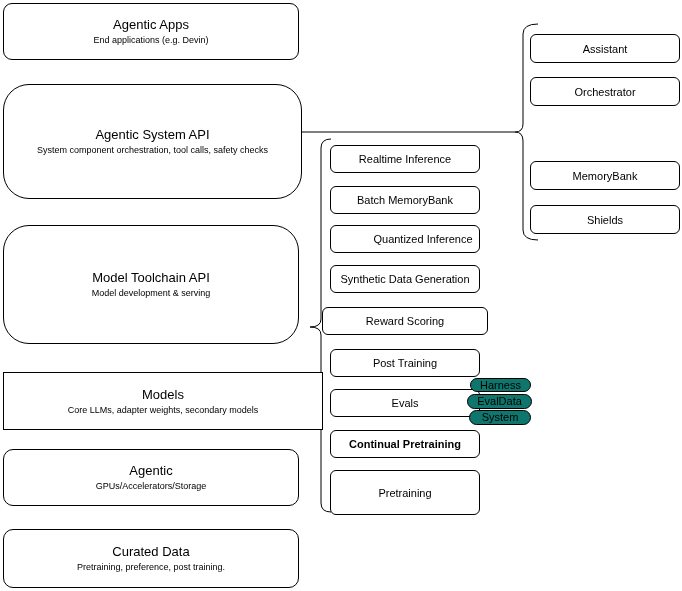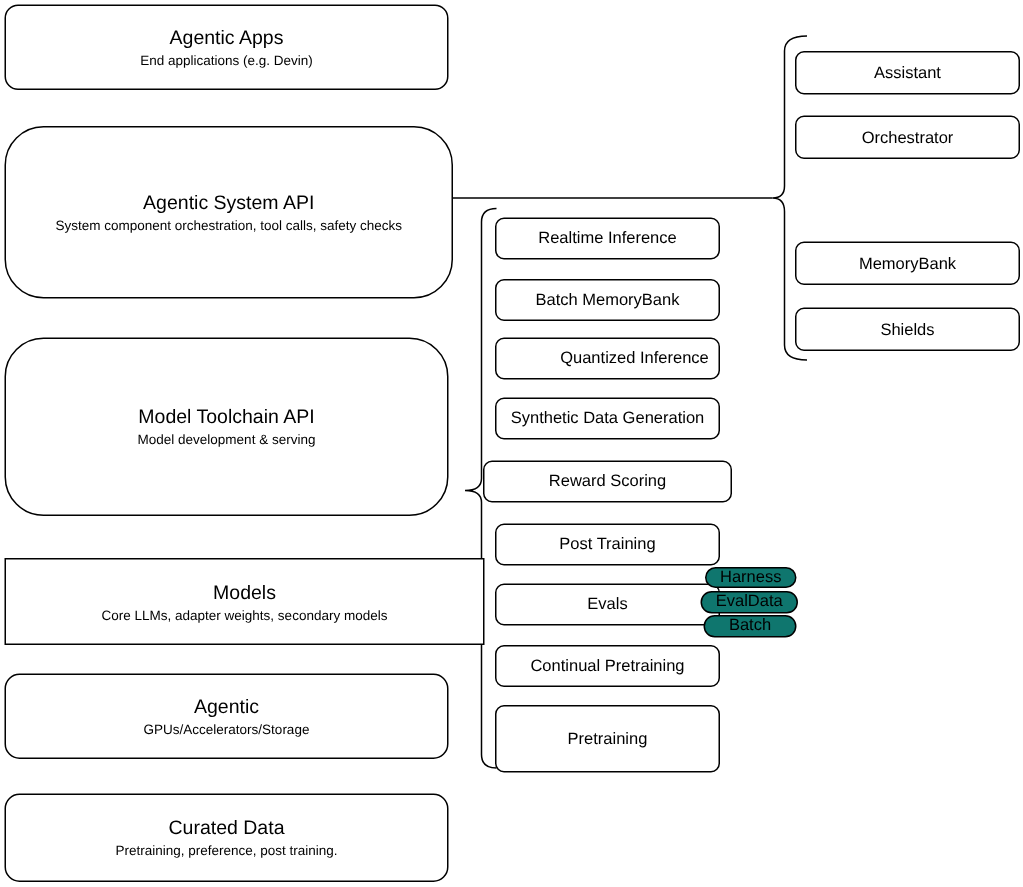--- a/index.html
+++ b/index.html
@@ -100,25 +100,25 @@
     <div class="sub">Pretraining, preference, post training.</div>
   </div>
 
   <div class="mbox" style="left:330px; top:145px; width:150px; height:28px;">Realtime Inference</div>
   <div class="mbox" style="left:330px; top:186px; width:150px; height:28px;">Batch MemoryBank</div>
   <div class="mbox" style="left:330px; top:225px; width:150px; height:28px;padding-left:36px;">Quantized Inference</div>
   <div class="mbox" style="left:330px; top:265px; width:150px; height:28px;">Synthetic Data Generation</div>
   <div class="mbox" style="left:322px; top:307px; width:166px; height:28px;">Reward Scoring</div>
   <div class="mbox" style="left:330px; top:349px; width:150px; height:28px;">Post Training</div>
   <div class="mbox" style="left:330px; top:389px; width:150px; height:28px;">Evals</div>
-  <div class="mbox" style="left:330px; top:430px; width:150px; height:28px;">Continual Pretraining</div>
+  <div class="mbox" style="left:330px; top:430px; width:150px; height:28px;font-weight:bold;">Continual Pretraining</div>
   <div class="mbox" style="left:330px; top:470px; width:150px; height:45px;">Pretraining</div>
 
   <div class="pill" style="left:470px; top:378px; width:61px; height:14px;">Harness</div>
   <div class="pill" style="left:467px; top:394px; width:65px; height:15px;">EvalData</div>
-  <div class="pill" style="left:469px; top:410px; width:62px; height:15px;">Batch</div>
+  <div class="pill" style="left:469px; top:410px; width:62px; height:15px;">System</div>
 
   <div class="rbox" style="left:530px; top:34px; width:150px; height:29px;">Assistant</div>
   <div class="rbox" style="left:530px; top:77px; width:150px; height:29px;">Orchestrator</div>
   <div class="rbox" style="left:530px; top:161px; width:150px; height:29px;">MemoryBank</div>
   <div class="rbox" style="left:530px; top:205px; width:150px; height:29px;">Shields</div>
 
 </div>
 
 </body></html>

